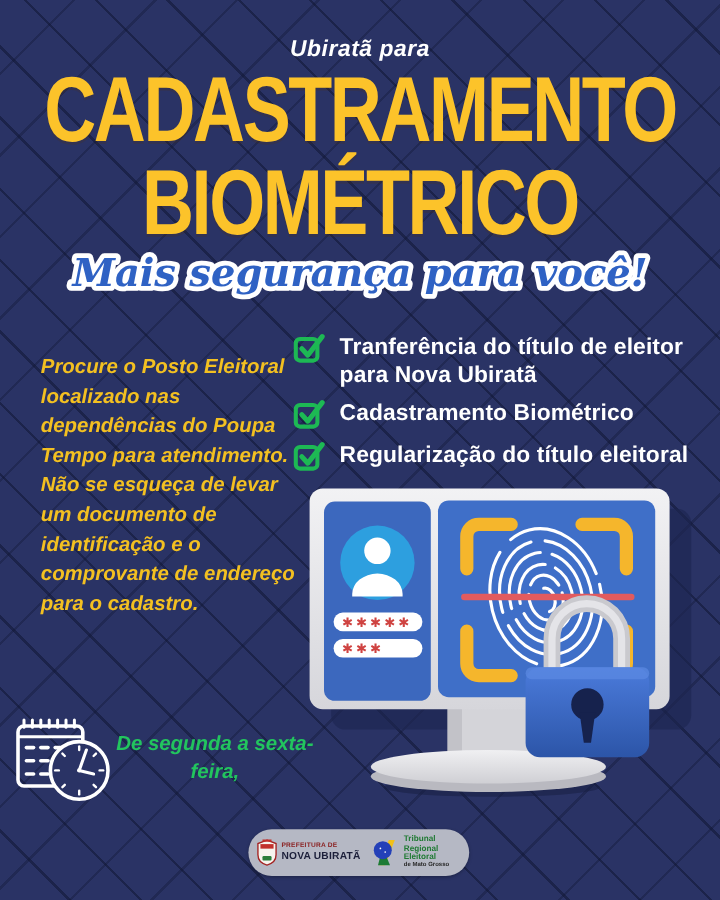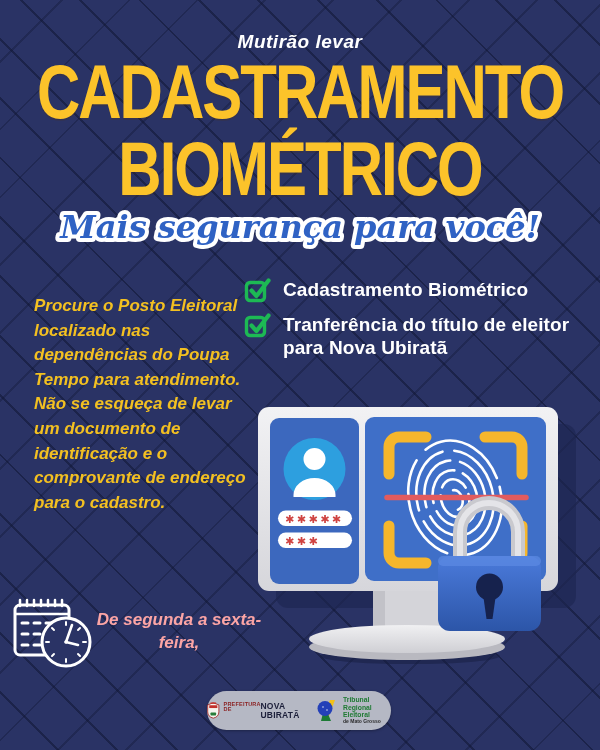--- a/index.html
+++ b/index.html
@@ -44,65 +44,72 @@
   .service{display:flex;align-items:flex-start;margin-bottom:9px;}
   .check-icon{width:27px;height:27px;flex:0 0 27px;margin-right:12px;margin-top:-1px;}
   .service-label{
     color:#ffffff;font-size:19px;line-height:23px;font-weight:700;letter-spacing:.1px;
   }
   .illustration{position:absolute;left:250px;top:398px;width:350px;height:272px;}
   .schedule{position:absolute;left:8px;top:592px;width:280px;height:90px;}
   .calclock-icon{position:absolute;left:0;top:0;width:86px;height:82px;}
   .schedule-text{
     position:absolute;left:78px;top:16px;width:186px;text-align:center;
-    color:#fca5a5;font-size:17px;line-height:23px;font-weight:700;font-style:italic;
+    color:#22c55e;font-size:17px;line-height:23px;font-weight:700;font-style:italic;
   }
   .footer-pill{
     position:absolute;left:207px;top:691px;width:184px;height:39px;border-radius:20px;
     background:#b5b8c4;display:flex;align-items:center;justify-content:center;gap:9px;
     box-shadow:0 1px 3px rgba(0,0,0,.3);
   }
   .logo{display:flex;align-items:center;gap:4px;}
-  .pref-text{display:flex;flex-direction:row;line-height:1.05;}
+  .pref-text{display:flex;flex-direction:column;line-height:1.05;}
   .pref-small{font-size:5.5px;font-weight:700;color:#8a1f1f;letter-spacing:.2px;}
   .pref-big{font-size:8.5px;font-weight:800;color:#1c1f3a;letter-spacing:.2px;}
   .tre-text{display:flex;flex-direction:column;line-height:1.08;width:48px;}
   .tre-name{font-size:6.8px;font-weight:700;color:#1f7a33;}
   .tre-region{font-size:5px;font-weight:700;color:#2a2a2a;margin-top:1px;}
 </style>
 </head>
 <body>
 
 <div class="poster">
   <div class="bg-pattern"></div>
 
-  <div class="kicker">Mutirão levar</div>
+  <div class="kicker">Ubiratã para</div>
   <h1 class="title line1">CADASTRAMENTO</h1>
   <h1 class="title line2">BIOMÉTRICO</h1>
 
   <svg class="tagline-svg" viewBox="0 0 600 56">
     <text class="tagline-text" x="300" y="39" text-anchor="middle">Mais segurança para você!</text>
   </svg>
 
   <p class="info">Procure o Posto Eleitoral localizado nas dependências do Poupa Tempo para atendimento. Não se esqueça de levar um documento de identificação e o comprovante de endereço para o cadastro.</p>
 
   <ul class="services">
+    <li class="service">
+      <svg class="check-icon" viewBox="0 0 27 27">
+        <rect x="2.5" y="5.5" width="18" height="18" rx="3.5" fill="none" stroke="#1db954" stroke-width="3.4"></rect>
+        <path d="M7.5 13.5 L12.5 19 L24.5 3.5" fill="none" stroke="#1db954" stroke-width="4.2" stroke-linecap="round" stroke-linejoin="round"></path>
+      </svg>
+      <span class="service-label" style="max-width:300px;">Tranferência do título de eleitor para Nova Ubiratã</span>
+    </li>
     <li class="service">
       <svg class="check-icon" viewBox="0 0 27 27">
         <rect x="2.5" y="5.5" width="18" height="18" rx="3.5" fill="none" stroke="#1db954" stroke-width="3.4"></rect>
         <path d="M7.5 13.5 L12.5 19 L24.5 3.5" fill="none" stroke="#1db954" stroke-width="4.2" stroke-linecap="round" stroke-linejoin="round"></path>
       </svg>
       <span class="service-label">Cadastramento Biométrico</span>
     </li>
     <li class="service">
       <svg class="check-icon" viewBox="0 0 27 27">
         <rect x="2.5" y="5.5" width="18" height="18" rx="3.5" fill="none" stroke="#1db954" stroke-width="3.4"></rect>
         <path d="M7.5 13.5 L12.5 19 L24.5 3.5" fill="none" stroke="#1db954" stroke-width="4.2" stroke-linecap="round" stroke-linejoin="round"></path>
       </svg>
-      <span class="service-label" style="max-width:300px;">Tranferência do título de eleitor para Nova Ubiratã</span>
+      <span class="service-label">Regularização do título eleitoral</span>
     </li>
   </ul>
 
   <div class="illustration">
     <svg viewBox="0 0 350 272" width="350" height="272">
       <defs>
         <linearGradient id="gframe" x1="0" y1="0" x2="0" y2="1">
           <stop offset="0" stop-color="#f2f2f4"></stop>
             <stop offset="1" stop-color="#d6d6db"></stop>
         </linearGradient>

